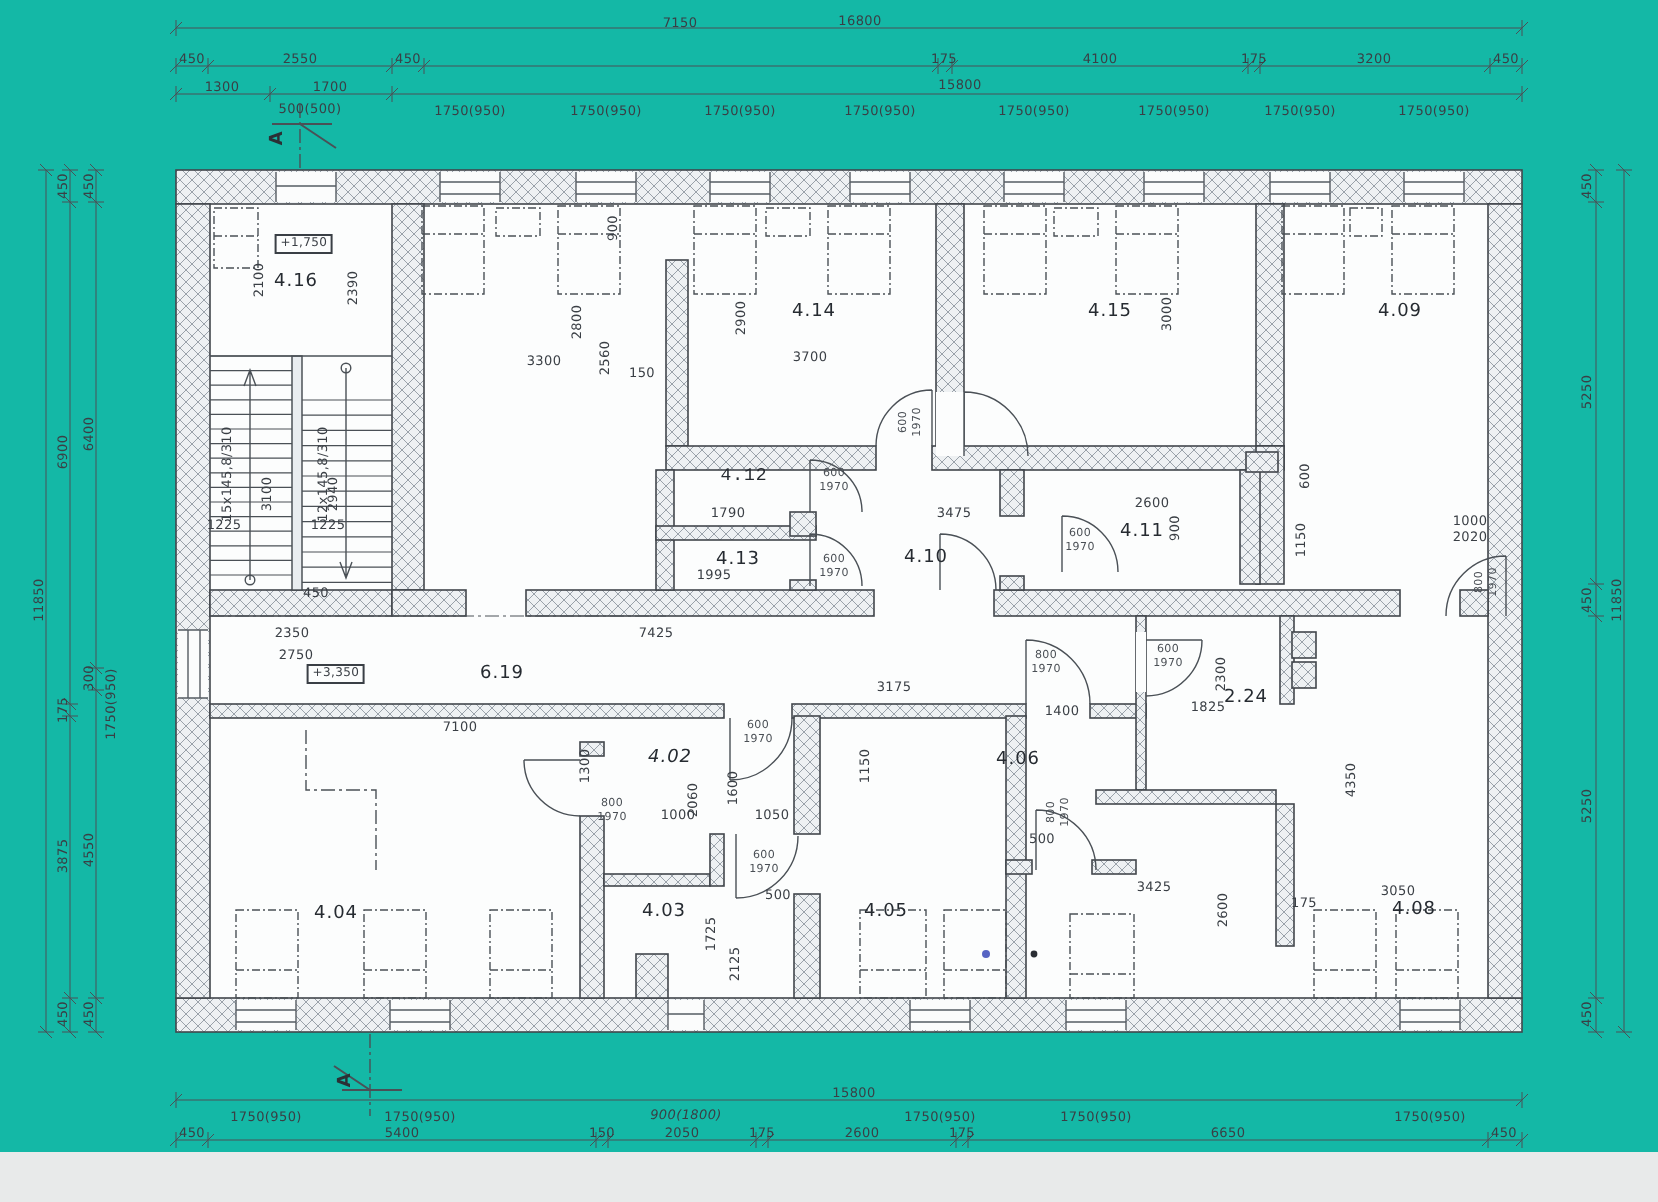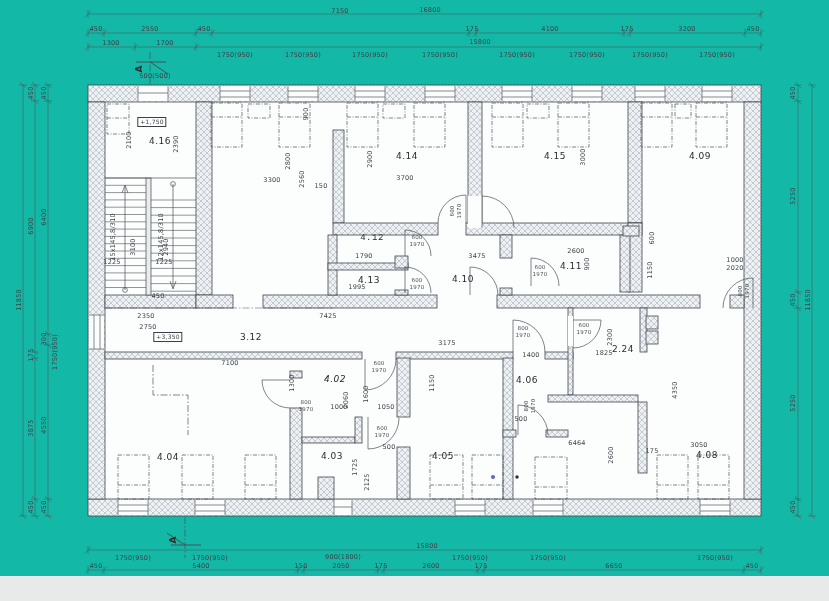--- a/index.html
+++ b/index.html
@@ -265,21 +265,21 @@
     <div class="ann" style="left: 204px; top: 30px;">450</div>
     <div class="ann" style="left: 340px; top: 12px;">7150</div>
     <div class="ann" style="left: 472px; top: 30px;">175</div>
     <div class="ann" style="left: 550px; top: 30px;">4100</div>
     <div class="ann" style="left: 627px; top: 30px;">175</div>
     <div class="ann" style="left: 687px; top: 30px;">3200</div>
     <div class="ann" style="left: 753px; top: 30px;">450</div>
     <div class="ann" style="left: 111px; top: 44px;">1300</div>
     <div class="ann" style="left: 165px; top: 44px;">1700</div>
     <div class="ann" style="left: 480px; top: 43px;">15800</div>
-    <div class="ann" style="left: 155px; top: 55px; margin-top: 22px;">500(500)</div>
+    <div class="ann" style="left: 155px; top: 55px;">500(500)</div>
     <div class="ann" style="left: 235px; top: 56px;">1750(950)</div>
     <div class="ann" style="left: 303px; top: 56px;">1750(950)</div>
     <div class="ann" style="left: 370px; top: 56px;">1750(950)</div>
     <div class="ann" style="left: 440px; top: 56px;">1750(950)</div>
     <div class="ann" style="left: 517px; top: 56px;">1750(950)</div>
     <div class="ann" style="left: 587px; top: 56px;">1750(950)</div>
     <div class="ann" style="left: 650px; top: 56px;">1750(950)</div>
     <div class="ann" style="left: 717px; top: 56px;">1750(950)</div>
     <div class="ann r" style="left: 20px; top: 300px;">11850</div>
     <div class="ann r" style="left: 32px; top: 93px;">450</div>
@@ -295,21 +295,21 @@
     <div class="ann r" style="left: 45px; top: 507px;">450</div>
     <div class="ann r" style="left: 794px; top: 93px;">450</div>
     <div class="ann r" style="left: 794px; top: 196px;">5250</div>
     <div class="ann r" style="left: 794px; top: 300px;">450</div>
     <div class="ann r" style="left: 794px; top: 403px;">5250</div>
     <div class="ann r" style="left: 794px; top: 507px;">450</div>
     <div class="ann r" style="left: 809px; top: 300px;">11850</div>
     <div class="ann" style="left: 427px; top: 547px;">15800</div>
     <div class="ann" style="left: 133px; top: 559px;">1750(950)</div>
     <div class="ann" style="left: 210px; top: 559px;">1750(950)</div>
-    <div class="ann" style="left: 343px; top: 558px;">900(1800)</div>
+    <div class="ann" style="left: 343px; top: 558px; font-style: italic;">900(1800)</div>
     <div class="ann" style="left: 470px; top: 559px;">1750(950)</div>
     <div class="ann" style="left: 548px; top: 559px;">1750(950)</div>
     <div class="ann" style="left: 715px; top: 559px;">1750(950)</div>
     <div class="ann" style="left: 96px; top: 567px;">450</div>
     <div class="ann" style="left: 201px; top: 567px;">5400</div>
     <div class="ann" style="left: 301px; top: 567px;">150</div>
     <div class="ann" style="left: 341px; top: 567px;">2050</div>
     <div class="ann" style="left: 381px; top: 567px;">175</div>
     <div class="ann" style="left: 431px; top: 567px;">2600</div>
     <div class="ann" style="left: 481px; top: 567px;">175</div>
@@ -346,21 +346,21 @@
     <div class="ann r" style="left: 367px; top: 394px;">1600</div>
     <div class="ann r" style="left: 347px; top: 400px;">2060</div>
     <div class="ann" style="left: 339px; top: 408px;">1000</div>
     <div class="ann" style="left: 386px; top: 408px;">1050</div>
     <div class="ann r" style="left: 433px; top: 383px;">1150</div>
     <div class="ann r" style="left: 293px; top: 383px;">1300</div>
     <div class="ann r" style="left: 356px; top: 467px;">1725</div>
     <div class="ann r" style="left: 368px; top: 482px;">2125</div>
     <div class="ann" style="left: 389px; top: 448px;">500</div>
     <div class="ann" style="left: 521px; top: 420px;">500</div>
-    <div class="ann" style="left: 577px; top: 444px;">6464</div>
+    <div class="ann" style="left: 577px; top: 444px;">3425</div>
     <div class="ann" style="left: 699px; top: 446px;">3050</div>
     <div class="ann r" style="left: 612px; top: 455px;">2600</div>
     <div class="ann" style="left: 652px; top: 452px;">175</div>
     <div class="ann r" style="left: 676px; top: 390px;">4350</div>
     <div class="ann" style="left: 112px; top: 263px;">1225</div>
     <div class="ann" style="left: 164px; top: 263px;">1225</div>
     <div class="ann r" style="left: 134px; top: 247px;">3100</div>
     <div class="ann r" style="left: 167px; top: 247px;">2940</div>
     <div class="ann" style="left: 158px; top: 297px;">450</div>
     <div class="ann r" style="left: 114px; top: 237px;">15x145,8/310</div>
@@ -380,33 +380,33 @@
     <div class="ann xs" style="left: 584px; top: 325px;">600</div>
     <div class="ann xs" style="left: 584px; top: 332px;">1970</div>
     <div class="ann xs" style="left: 382px; top: 428px;">600</div>
     <div class="ann xs" style="left: 382px; top: 435px;">1970</div>
     <div class="ann r xs" style="left: 740px; top: 291px;">800</div>
     <div class="ann r xs" style="left: 747px; top: 291px;">1970</div>
     <div class="ann r xs" style="left: 526px; top: 406px;">800</div>
     <div class="ann r xs" style="left: 533px; top: 406px;">1970</div>
     <div class="ann xs" style="left: 306px; top: 402px;">800</div>
     <div class="ann xs" style="left: 306px; top: 409px;">1970</div>
-    <div class="ann room-label" style="left: 251px; top: 338px;">3.12</div>
+    <div class="ann room-label" style="left: 251px; top: 338px;">6.19</div>
     <div class="ann room-label" style="left: 335px; top: 380px; font-style: italic;">4.02</div>
     <div class="ann room-label" style="left: 332px; top: 457px;">4.03</div>
     <div class="ann room-label" style="left: 168px; top: 458px;">4.04</div>
     <div class="ann room-label" style="left: 443px; top: 457px;">4.05</div>
-    <div class="ann room-label" style="left: 527px; top: 381px;">4.06</div>
+    <div class="ann room-label" style="left: 509px; top: 381px;">4.06</div>
     <div class="ann room-label" style="left: 623px; top: 350px;">2.24</div>
     <div class="ann room-label" style="left: 707px; top: 456px;">4.08</div>
     <div class="ann room-label" style="left: 700px; top: 157px;">4.09</div>
     <div class="ann room-label" style="left: 463px; top: 280px;">4.10</div>
     <div class="ann room-label" style="left: 571px; top: 267px;">4.11</div>
     <div class="ann room-label" style="left: 372px; top: 239px; font-family: Liberation Mono, monospace;">4.12</div>
     <div class="ann room-label" style="left: 369px; top: 281px;">4.13</div>
     <div class="ann room-label" style="left: 407px; top: 157px;">4.14</div>
     <div class="ann room-label" style="left: 555px; top: 157px;">4.15</div>
-    <div class="ann room-label" style="left: 160px; top: 142px;">4.16</div>
+    <div class="ann room-label" style="left: 148px; top: 142px;">4.16</div>
     <div class="ann level-box" style="left: 152px; top: 122px;">+1,750</div>
     <div class="ann level-box" style="left: 168px; top: 337px;">+3,350</div>
     <div class="ann section-label r" style="left: 140px; top: 69px;">A</div>
     <div class="ann section-label r" style="left: 174px; top: 540px;">A</div>
   </div>
 
 </body></html>

